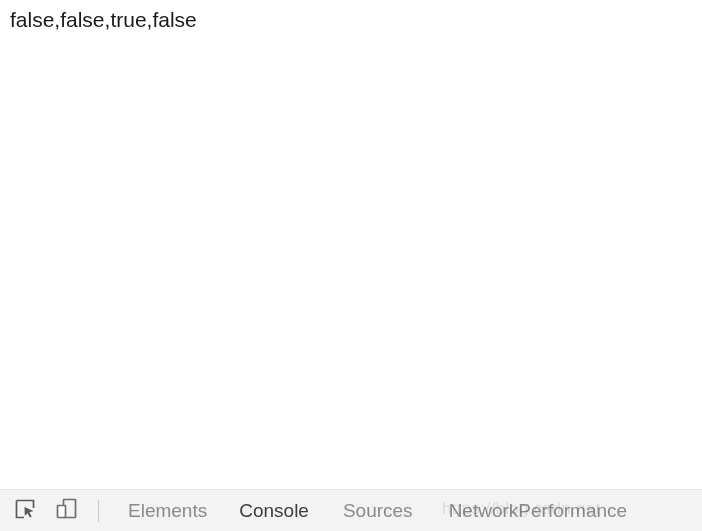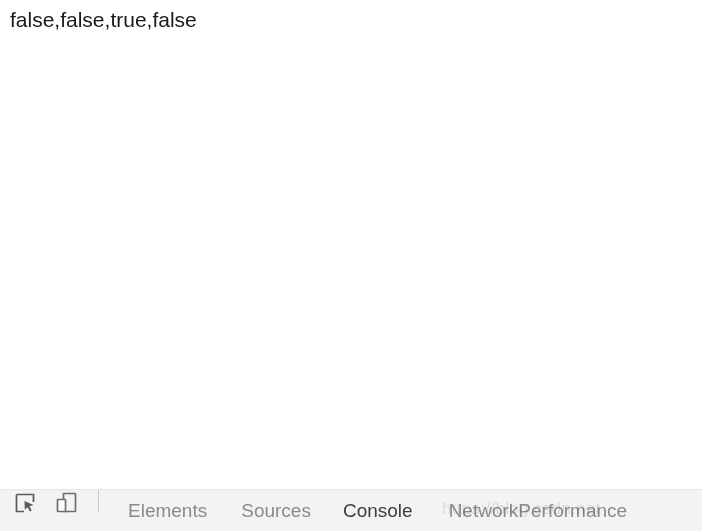--- a/index.html
+++ b/index.html
@@ -45,20 +45,21 @@
     width: 702px;
     height: 42px;
     background: #f3f3f3;
     border-top: 1px solid #e7e7e7;
     box-sizing: border-box;
     overflow: hidden;
   }
   .devtools-toolbar {
     position: relative;
     display: flex;
+    align-items: center;
     height: 41px;
     width: 702px;
   }
 
   .tool-btn {
     width: 30px;
     height: 30px;
     display: flex;
     align-items: center;
     justify-content: center;
@@ -140,22 +141,22 @@
           <rect x="8.5" y="2.5" width="12" height="18" rx="0.5" fill="none" stroke="#6e6e6e" stroke-width="1.7"></rect>
           <rect x="2.5" y="8.5" width="8" height="12" rx="0.5" fill="#ffffff" stroke="#6e6e6e" stroke-width="1.7"></rect>
         </svg>
       </span>
     </div>
 
     <div class="toolbar-sep"></div>
 
     <div class="tabs">
       <div class="tab" id="tab-elements">Elements</div>
+      <div class="tab active" id="tab-console">Console</div>
       <div class="tab" id="tab-sources">Sources</div>
-      <div class="tab active" id="tab-console">Console</div>
       <div class="tab" id="tab-network">Network</div>
       <div class="tab" id="tab-performance">Performance</div>
     </div>
 
   </div>
 </div>
 
 <div class="watermark">https://blog.csdn.net</div>
 
 </body></html>

